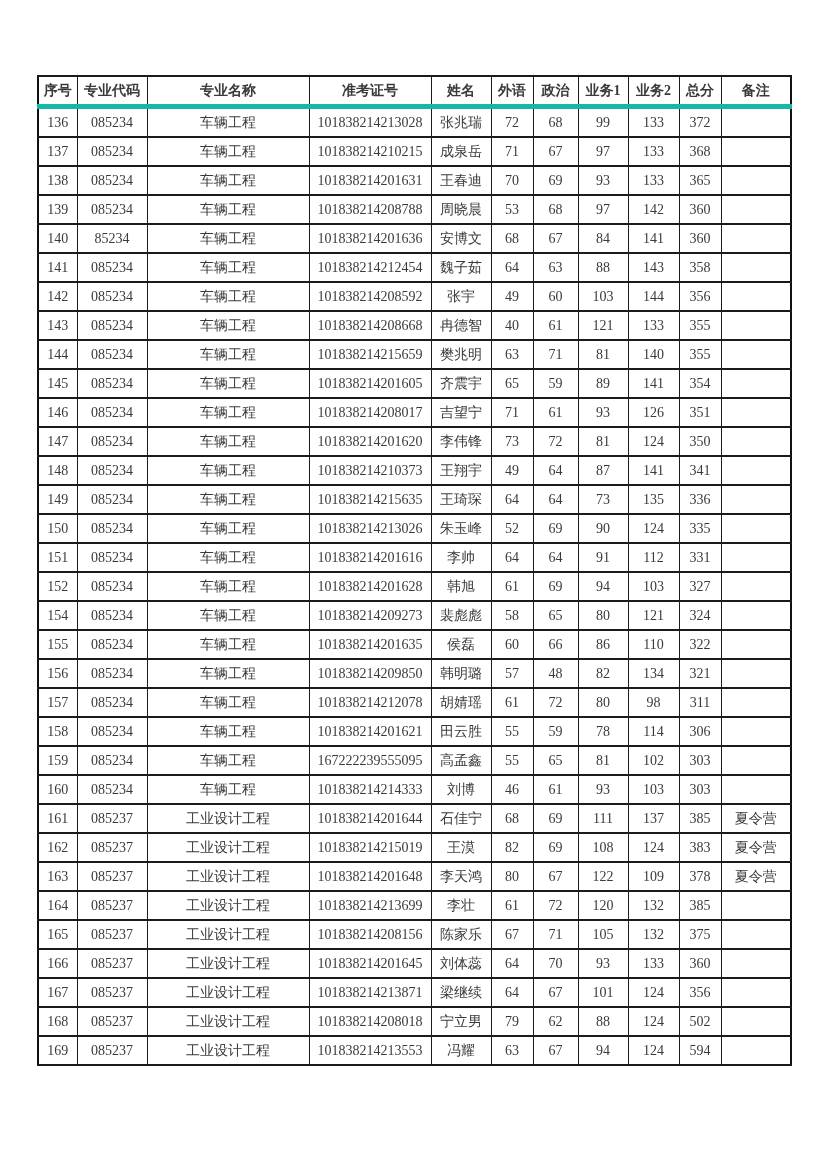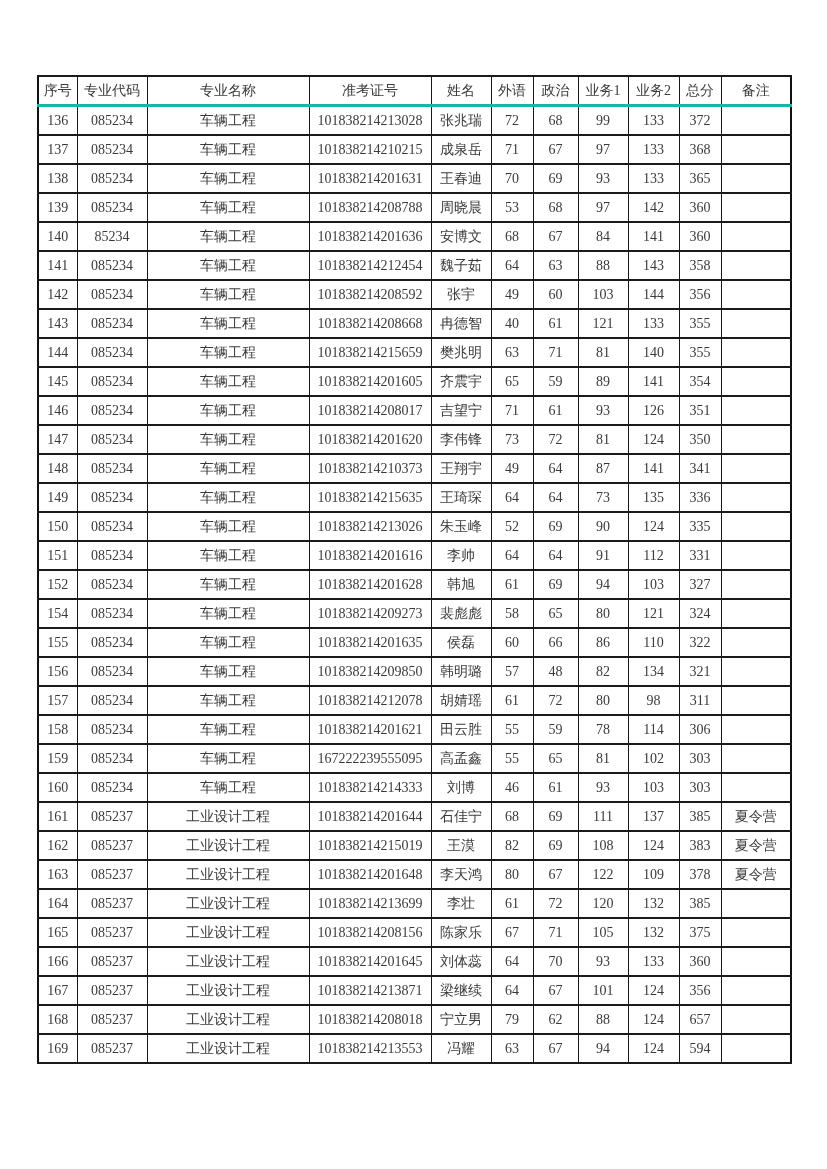--- a/index.html
+++ b/index.html
@@ -37,21 +37,22 @@
     text-align: center;
     vertical-align: middle;
     font-weight: normal;
     overflow: hidden;
     white-space: nowrap;
   }
   table.score-table {
     border: 2px solid #111111;
   }
   table.score-table thead th {
-    border-bottom: 3px solid #14b8a6;
+    border-bottom: 5px solid #14b8a6;
+    font-weight: bold;
   }
   
   col.c0  { width: 39px; }
   col.c1  { width: 70px; }
   col.c2  { width: 162px; }
   col.c3  { width: 122px; }
   col.c4  { width: 60px; }
   col.c5  { width: 42px; }
   col.c6  { width: 45px; }
   col.c7  { width: 50px; }
@@ -499,21 +500,21 @@
         <tr>
           <td>168</td>
           <td>085237</td>
           <td>工业设计工程</td>
           <td>101838214208018</td>
           <td>宁立男</td>
           <td>79</td>
           <td>62</td>
           <td>88</td>
           <td>124</td>
-          <td>657</td>
+          <td>502</td>
           <td></td>
         </tr>
         <tr>
           <td>169</td>
           <td>085237</td>
           <td>工业设计工程</td>
           <td>101838214213553</td>
           <td>冯耀</td>
           <td>63</td>
           <td>67</td>

